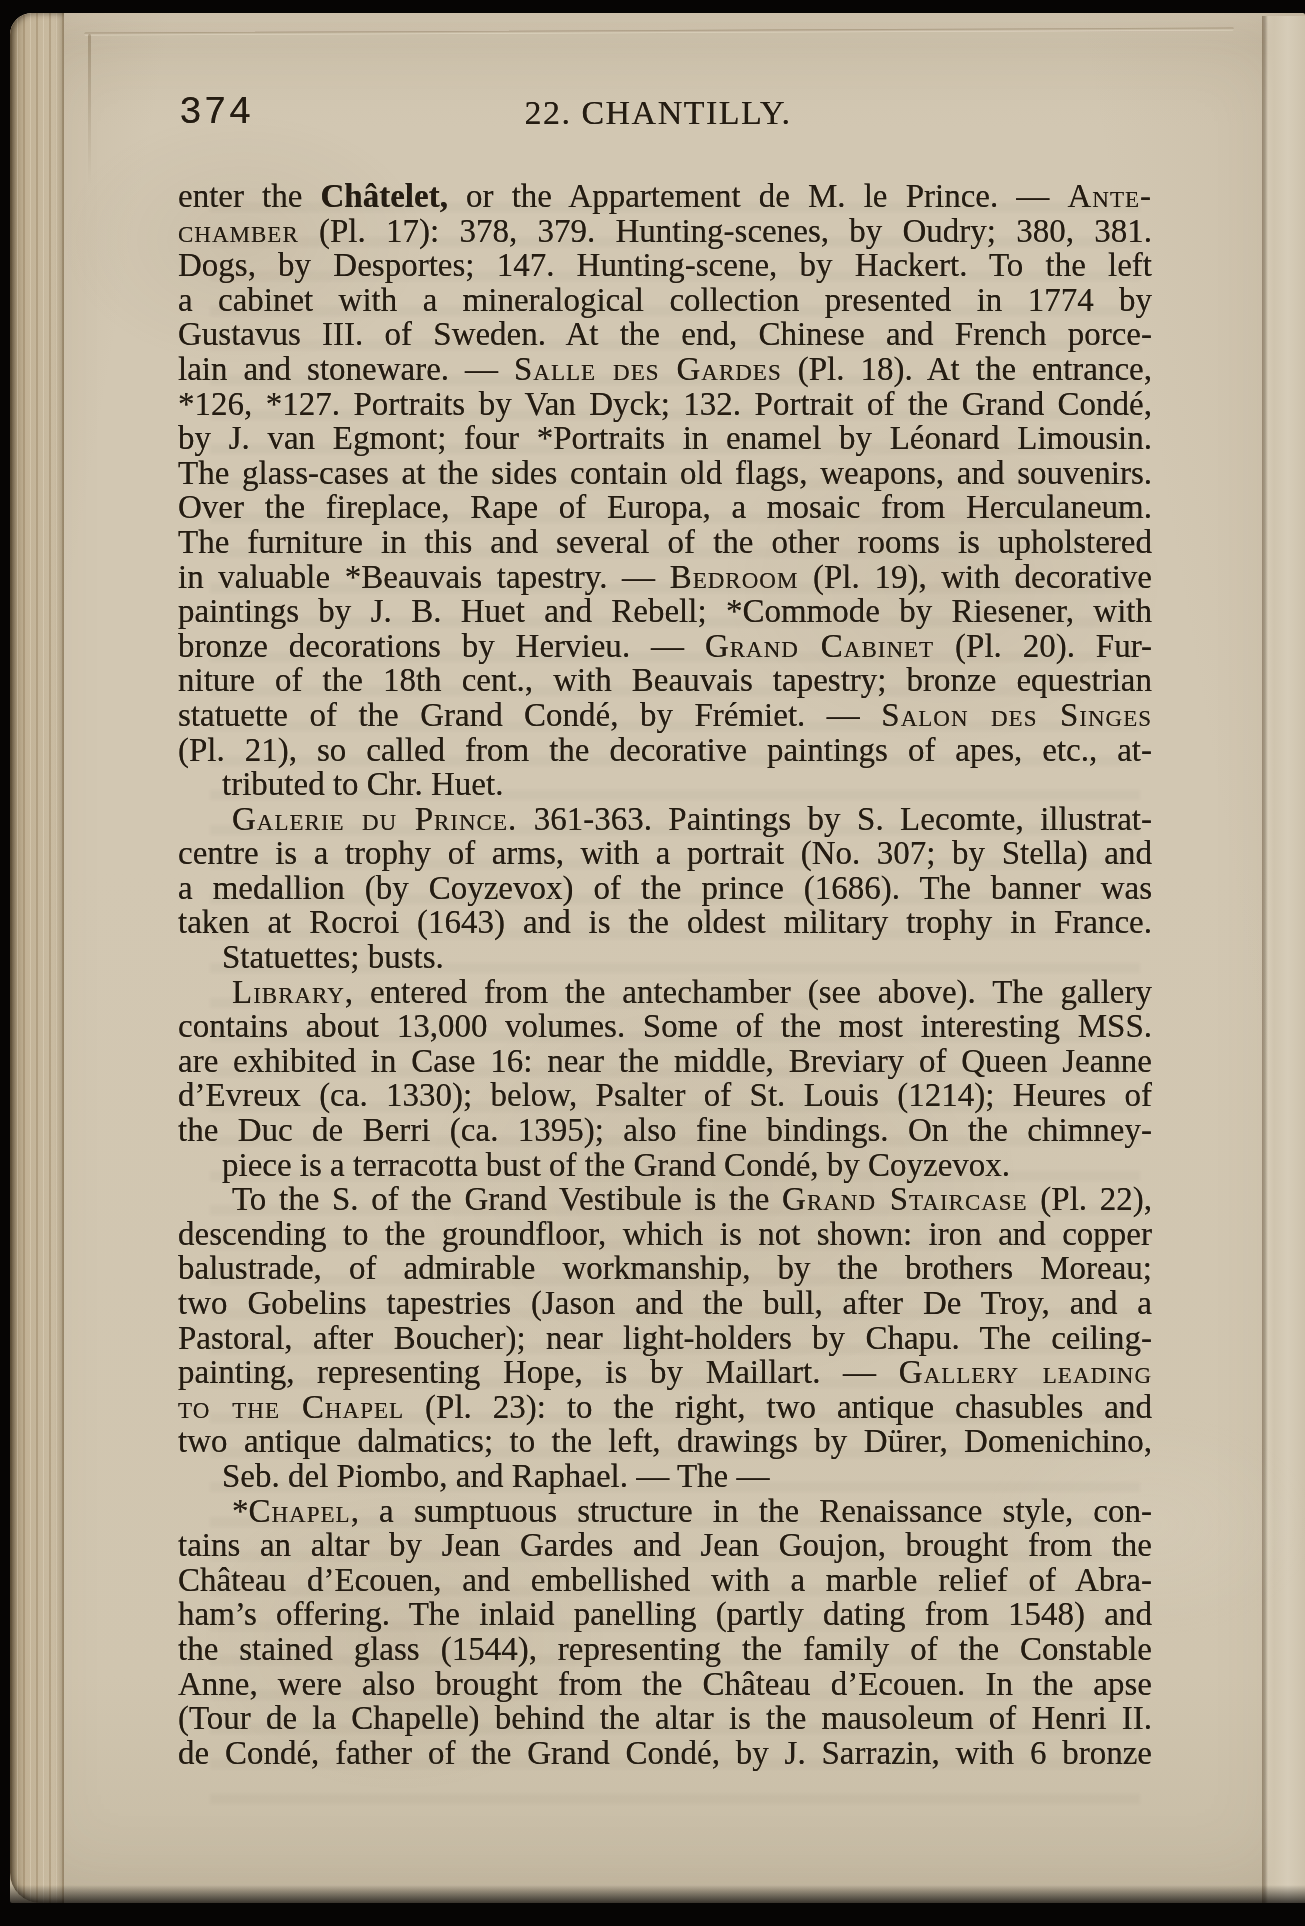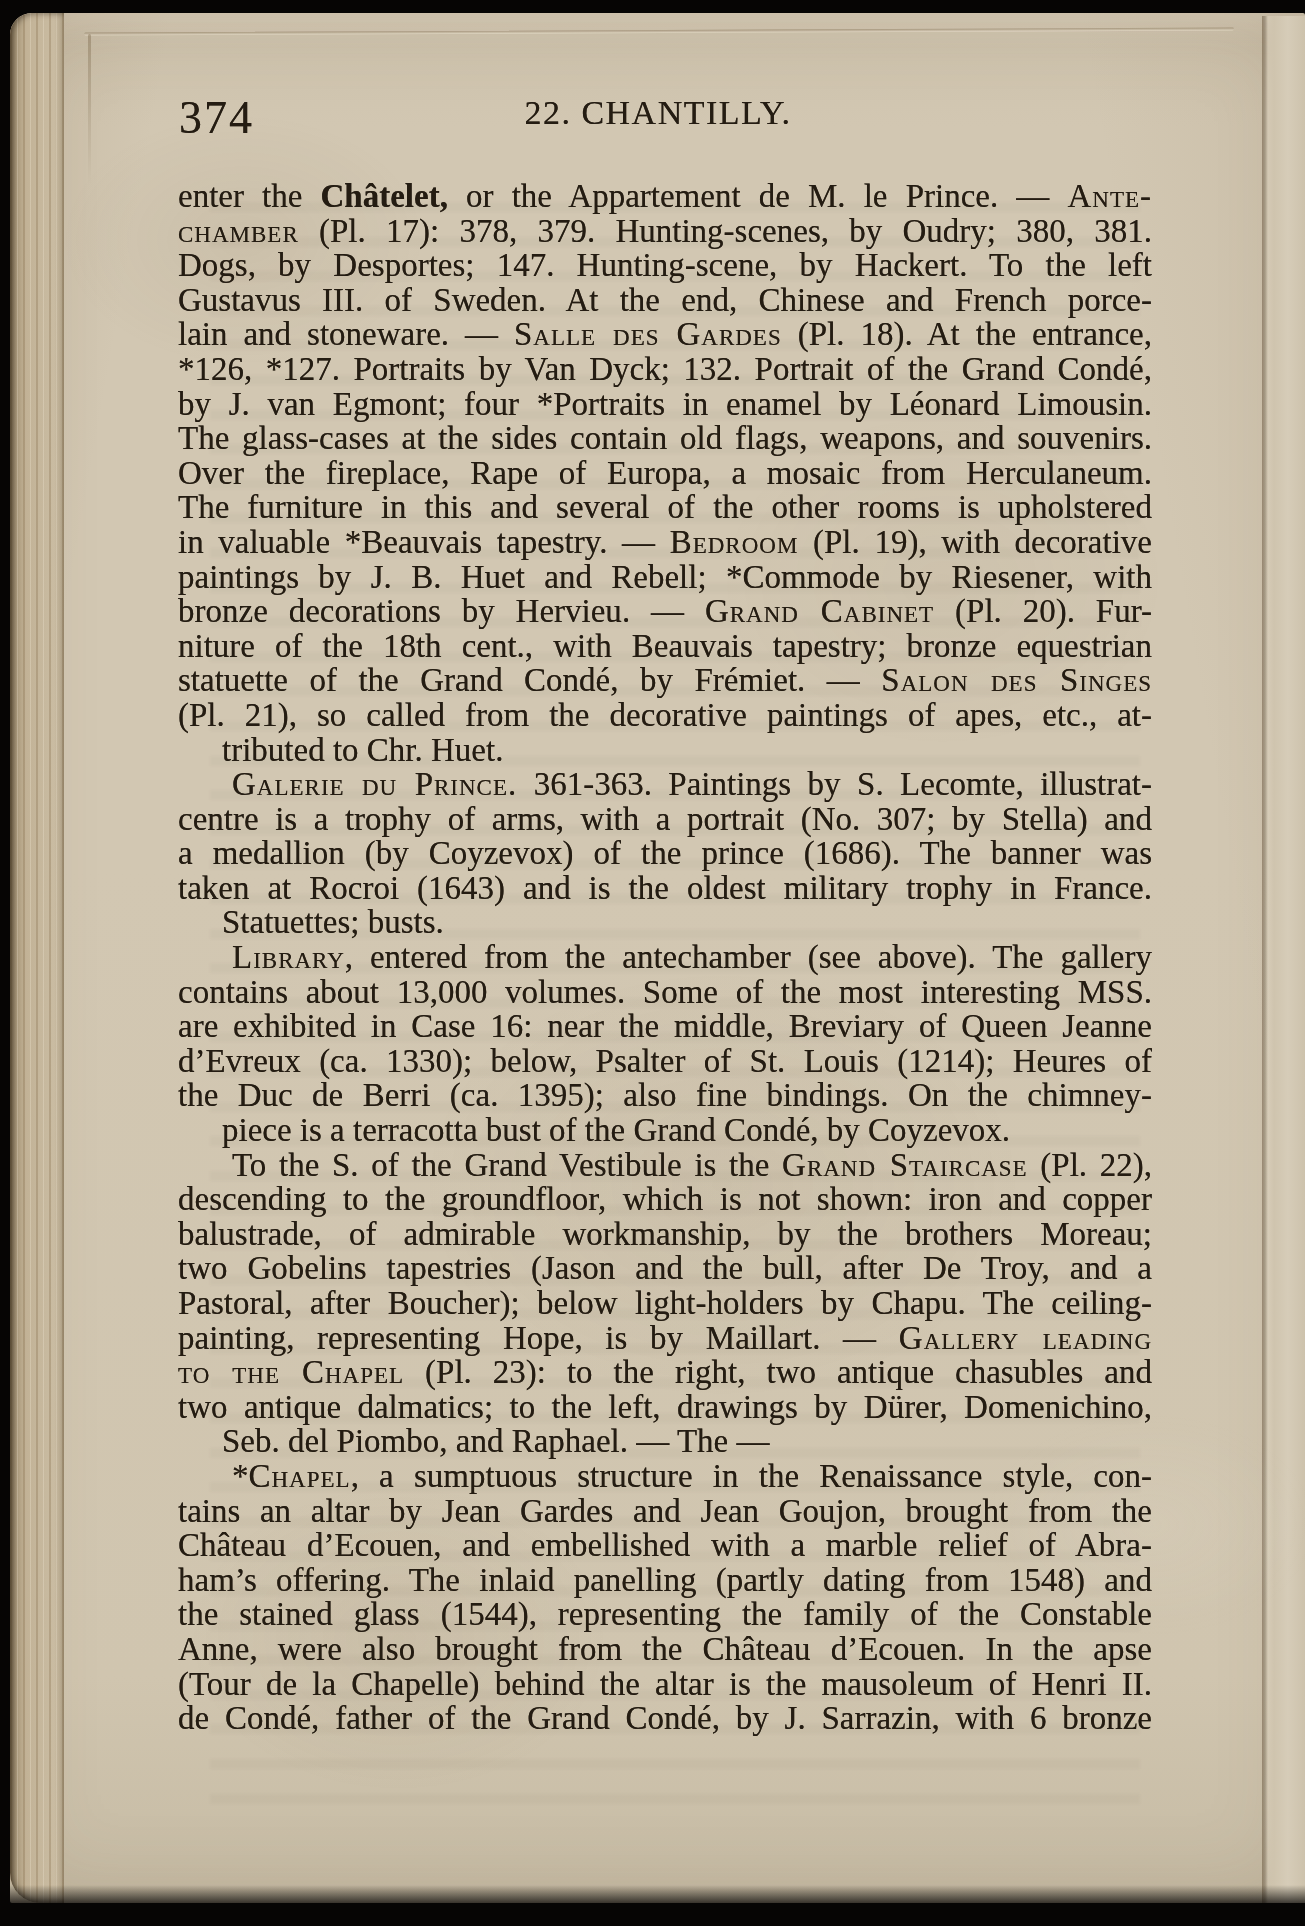--- a/index.html
+++ b/index.html
@@ -72,22 +72,23 @@
     position:absolute;left:0;top:1885px;width:1305px;height:41px;
     background:linear-gradient(180deg, rgba(6,5,4,0) 0, rgba(6,5,4,0.75) 45%, #060504 75%);
   }
   
   #printed{position:absolute;left:0;top:0;width:1305px;height:1926px;color:var(--ink,#241c12);}
   #header-row{
     position:absolute;left:178px;top:88px;width:974px;height:46px;
   }
   #page-number{
     position:absolute;left:1px;top:3px;
-    font-size:46px;letter-spacing:2px;
+    font-size:38px;letter-spacing:2px;
     text-shadow:0 0 0.6px rgba(36,28,18,0.8);
+    font-family:Liberation Mono, monospace;
   }
   #chapter-title{
     position:absolute;left:0;top:6px;width:960px;text-align:center;
     font-size:34px;letter-spacing:1.5px;
     text-shadow:0 0 0.6px rgba(36,28,18,0.8);
   }
   #body-text{
     position:absolute;left:178px;top:179px;width:974px;
     font-size:33px;line-height:34.6px;
     text-shadow:0 0 0.5px rgba(36,28,18,0.75);
@@ -118,20 +119,21 @@
 
   <div id="printed">
     <div id="header-row">
       <span id="page-number">374</span>
       <span id="chapter-title">22. CHANTILLY.</span>
     </div>
     <div id="body-text">
         <div class="line"><span>enter the </span><span class="b">Châtelet,</span><span> or the </span><span class="i">Appartement de M. le Prince.</span><span> — </span><span class="sc">Ante-</span></div>
         <div class="line"><span class="sc">chamber</span><span> (Pl. 17): 378, 379. Hunting-scenes, by </span><span class="i">Oudry</span><span>; 380, 381.</span></div>
         <div class="line"><span>Dogs, by </span><span class="i">Desportes</span><span>; 147. Hunting-scene, by </span><span class="i">Hackert</span><span>. To the left</span></div>
+        <div class="line"><span>a cabinet with a mineralogical collection presented in 1774 by</span></div>
         <div class="line"><span>Gustavus III. of Sweden. At the end, Chinese and French porce-</span></div>
         <div class="line"><span>lain and stoneware. — </span><span class="sc">Salle des Gardes</span><span> (Pl. 18). At the entrance,</span></div>
         <div class="line"><span>*126, *127. Portraits by </span><span class="i">Van Dyck</span><span>; 132. Portrait of the Grand Condé,</span></div>
         <div class="line"><span>by </span><span class="i">J. van Egmont</span><span>; four *Portraits in enamel by </span><span class="i">Léonard Limousin</span><span>.</span></div>
         <div class="line"><span>The glass-cases at the sides contain old flags, weapons, and souvenirs.</span></div>
         <div class="line"><span>Over the fireplace, Rape of Europa, a mosaic from Herculaneum.</span></div>
         <div class="line"><span>The furniture in this and several of the other rooms is upholstered</span></div>
         <div class="line"><span>in valuable *Beauvais tapestry. — </span><span class="sc">Bedroom</span><span> (Pl. 19), with decorative</span></div>
         <div class="line"><span>paintings by </span><span class="i">J. B. Huet</span><span> and </span><span class="i">Rebell</span><span>; *Commode by </span><span class="i">Riesener</span><span>, with</span></div>
         <div class="line"><span>bronze decorations by </span><span class="i">Hervieu</span><span>. — </span><span class="sc">Grand Cabinet</span><span> (Pl. 20). Fur-</span></div>
@@ -147,21 +149,21 @@
         <div class="line indent"><span class="sc">Library</span><span>, entered from the antechamber (see above). The gallery</span></div>
         <div class="line"><span>contains about 13,000 volumes. Some of the most interesting MSS.</span></div>
         <div class="line"><span>are exhibited in Case 16: near the middle, Breviary of Queen Jeanne</span></div>
         <div class="line"><span>d’Evreux (ca. 1330); below, Psalter of St. Louis (1214); Heures of</span></div>
         <div class="line"><span>the Duc de Berri (ca. 1395); also fine bindings. On the chimney-</span></div>
         <div class="line nojust"><span>piece is a terracotta bust of the Grand Condé, by </span><span class="i">Coyzevox</span><span>.</span></div>
         <div class="line indent"><span>To the S. of the Grand Vestibule is the </span><span class="sc">Grand Staircase</span><span> (Pl. 22),</span></div>
         <div class="line"><span>descending to the groundfloor, which is not shown: iron and copper</span></div>
         <div class="line"><span>balustrade, of admirable workmanship, by the brothers </span><span class="i">Moreau</span><span>;</span></div>
         <div class="line"><span>two Gobelins tapestries (Jason and the bull, after </span><span class="i">De Troy</span><span>, and a</span></div>
-        <div class="line"><span>Pastoral, after </span><span class="i">Boucher</span><span>); below light-holders by </span><span class="i">Chapu</span><span>. The ceiling-</span></div>
+        <div class="line"><span>Pastoral, after </span><span class="i">Boucher</span><span>); near light-holders by </span><span class="i">Chapu</span><span>. The ceiling-</span></div>
         <div class="line"><span>painting, representing Hope, is by </span><span class="i">Maillart</span><span>. — </span><span class="sc">Gallery leading</span></div>
         <div class="line"><span class="sc">to the Chapel</span><span> (Pl. 23): to the right, two antique chasubles and</span></div>
         <div class="line"><span>two antique dalmatics; to the left, drawings by </span><span class="i">Dürer</span><span>, </span><span class="i">Domenichino</span><span>,</span></div>
         <div class="line nojust"><span class="i">Seb. del Piombo</span><span>, and </span><span class="i">Raphael</span><span>. — The —</span></div>
         <div class="line indent"><span>*</span><span class="sc">Chapel</span><span>, a sumptuous structure in the Renaissance style, con-</span></div>
         <div class="line"><span>tains an altar by </span><span class="i">Jean Gardes</span><span> and </span><span class="i">Jean Goujon</span><span>, brought from the</span></div>
         <div class="line"><span>Château d’Ecouen, and embellished with a marble relief of Abra-</span></div>
         <div class="line"><span>ham’s offering. The inlaid panelling (partly dating from 1548) and</span></div>
         <div class="line"><span>the stained glass (1544), representing the family of the Constable</span></div>
         <div class="line"><span>Anne, were also brought from the Château d’Ecouen. In the apse</span></div>

